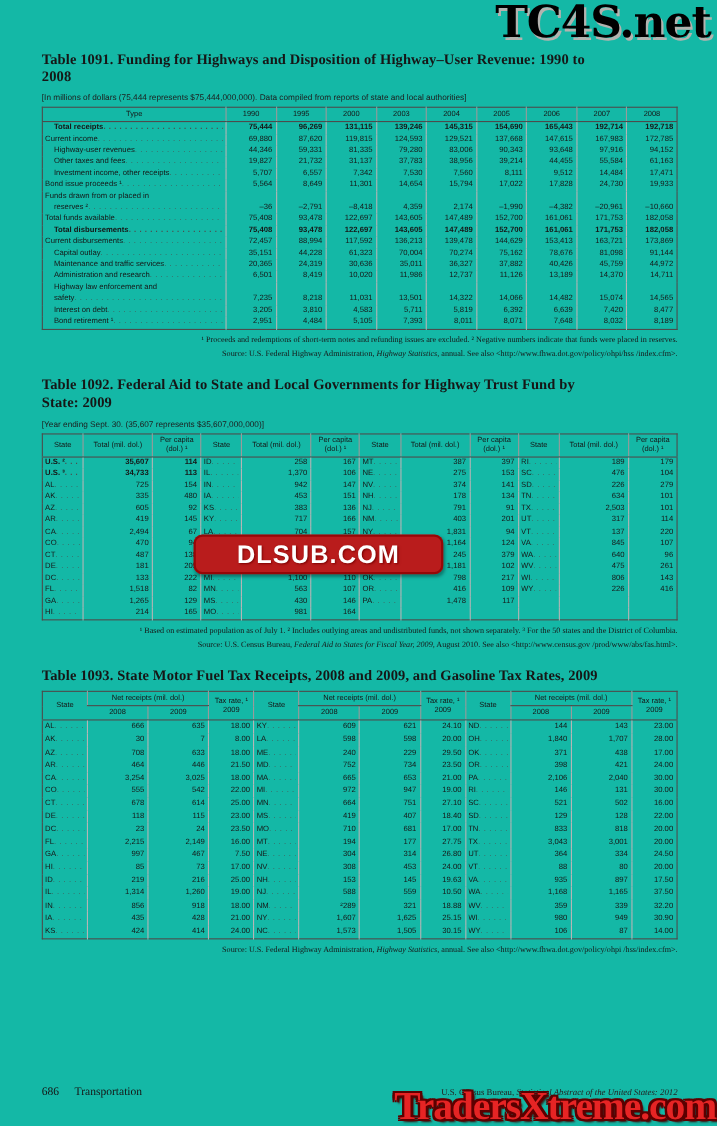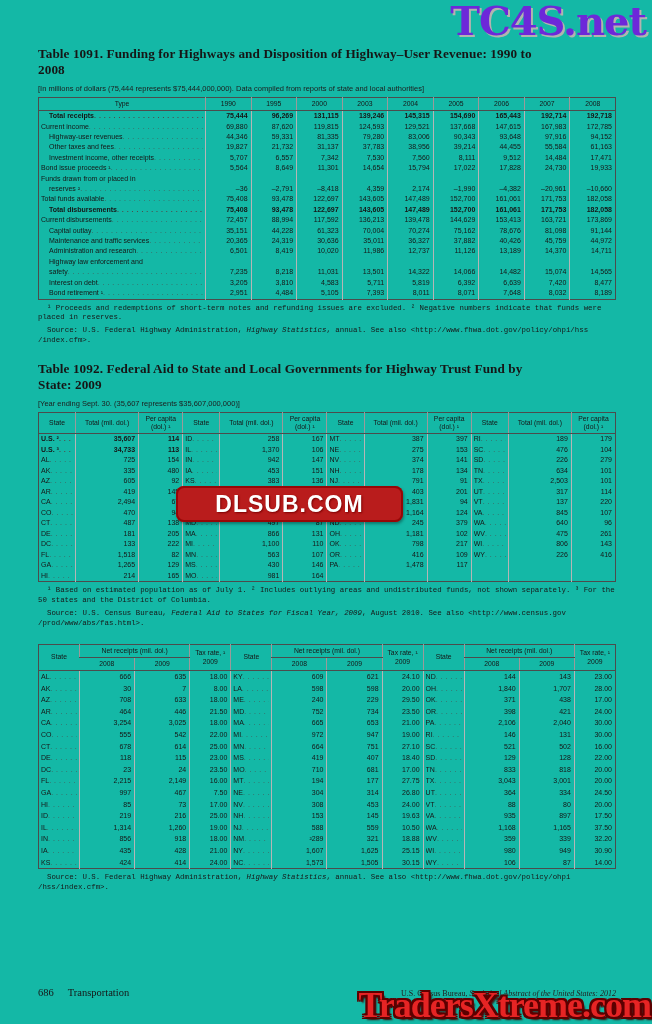--- a/index.html
+++ b/index.html
@@ -26,32 +26,32 @@
   .dots{flex:1 1 0;min-width:0;overflow:hidden;color:#4d4d4d;}
   .dots::after{content:" . . . . . . . . . . . . . . . . . . . . . . . . . . . . . . . . . . . . . . . . . . . . . . . .";letter-spacing:.5px;}
   .ind1{padding-left:8px;}
   .l2{padding-left:8px;}
 
   .t1091 td{line-height:10.4px;}
   .t1092 td{line-height:10.5px;}
   .t1093 td{line-height:11.6px;}
 
   
-  p.fn{font-family:Liberation Mono, monospace;font-size:7.4px;line-height:9.4px;margin:4px 0 0 0;text-indent:9px;color:#171717;}
+  p.fn{font-family:Liberation Serif, serif;font-size:7.4px;line-height:9.4px;margin:4px 0 0 0;text-indent:9px;color:#171717;text-align:right;}
   p.fn i{font-style:italic;}
 
   
   .pagefoot{position:absolute;left:38px;right:36px;bottom:26px;display:flex;justify-content:space-between;align-items:baseline;}
   .pagefoot .left{font-size:10.5px;font-family:"Liberation Serif",serif;}
   .pagefoot .left .sect{margin-left:14px;}
   .pagefoot .cite{font-size:8px;font-family:"Liberation Serif",serif;color:#222;text-align:right;}
 
   
   .wm-tc4s{position:absolute;top:0px;right:6px;font-family:"DejaVu Serif",serif;font-weight:bold;
-           font-size:40px;line-height:42px;color:#6d28d9;letter-spacing:-1px;
+           font-size:40px;line-height:42px;color:#000000;letter-spacing:-1px;
            text-shadow:2px 2px 0 #b3b3af;text-align:center;}
   .wm-dlsub{position:absolute;left:176px;top:486px;width:227px;height:36px;background:#b91c1c;
             border-radius:8px;display:flex;align-items:center;justify-content:center;
             font-family:"Liberation Sans",sans-serif;font-weight:bold;font-size:23px;color:#ffffff;
             letter-spacing:1px;box-shadow:inset 0 0 0 2px #960707, 1px 2px 3px rgba(0,0,0,.35);
             text-shadow:1px 1px 2px #7d0202;}
   .wm-traders{position:absolute;right:1px;bottom:0px;font-family:Liberation Serif, serif;font-weight:bold;
               font-size:36px;line-height:38px;color:#e62424;letter-spacing:-1px;
               text-shadow:2px 0 0 #5c0000,-2px 0 0 #5c0000,0 2px 0 #5c0000,0 -2px 0 #5c0000,
                           2px 2px 0 #5c0000,-2px -2px 0 #5c0000,2px -2px 0 #5c0000,-2px 2px 0 #5c0000,
@@ -869,20 +869,21 @@
             <td></td>
             <td></td>
           </tr>
         </tbody>
       </table>
     <p class="fn">¹ Based on estimated population as of July 1. ² Includes outlying areas and undistributed funds, not shown separately. ³ For the 50 states and the District of Columbia.</p>
     <p class="fn"><span>Source: U.S. Census Bureau, </span><i>Federal Aid to States for Fiscal Year, 2009</i><span>, August 2010. See also &lt;http://www.census.gov /prod/www/abs/fas.html&gt;.</span></p>
   </section>
 
   <section class="sec">
+    <h2 class="title">Table 1093. State Motor Fuel Tax Receipts, 2008 and 2009, and Gasoline Tax Rates, 2009</h2>
     <table class="t1093">
         <colgroup>
           <col style="width:41px">
           <col style="width:55px">
           <col style="width:55px">
           <col style="width:41px">
           <col style="width:41px">
           <col style="width:55px">
           <col style="width:55px">
           <col style="width:41px">

